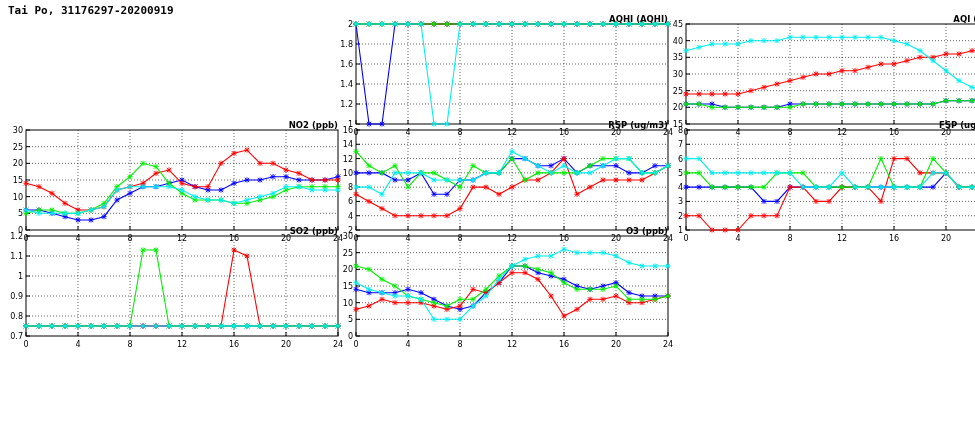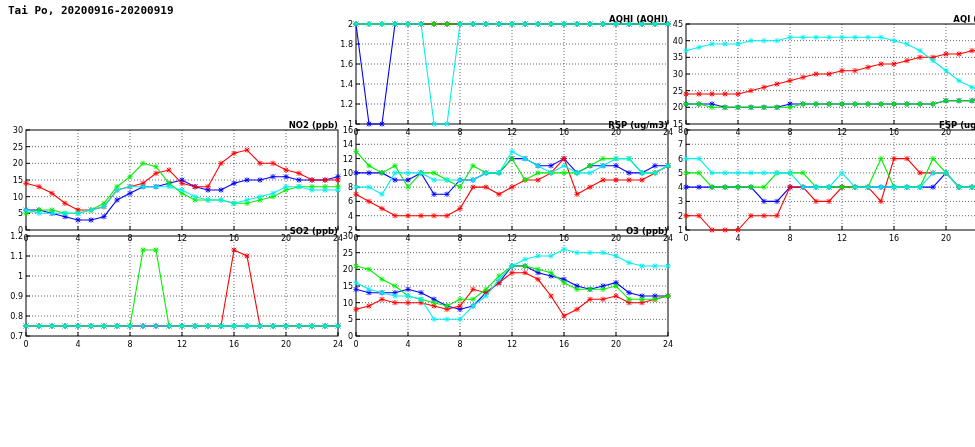--- a/index.html
+++ b/index.html
@@ -6,21 +6,21 @@
   body{width:975px;height:447px;position:relative;font-family:"DejaVu Sans",sans-serif;overflow:hidden;}
   .title{position:absolute;left:8px;top:4px;font-size:11px;font-weight:bold;font-family:"DejaVu Sans Mono",monospace;color:#000;letter-spacing:0px;}
   .panel{position:absolute;}
   .panel svg{display:block;}
   .plabel{font-family:"DejaVu Sans",sans-serif;font-size:8.5px;font-weight:bold;fill:#000;}
   .tick{font-family:"DejaVu Sans",sans-serif;font-size:8px;fill:#000;}
 </style>
 </head>
 <body>
 
-<div class="title">Tai Po, 20200916-20200919</div>
+<div class="title">Tai Po, 31176297-20200919</div>
 
 <div class="panel" style="left:330px;top:14px;">
     <svg width="344" height="126">
       <line x1="78" x2="78" y1="10" y2="110" stroke="#000" stroke-width="0.6" stroke-dasharray="1,2"></line>
       <line x1="130" x2="130" y1="10" y2="110" stroke="#000" stroke-width="0.6" stroke-dasharray="1,2"></line>
       <line x1="182" x2="182" y1="10" y2="110" stroke="#000" stroke-width="0.6" stroke-dasharray="1,2"></line>
       <line x1="234" x2="234" y1="10" y2="110" stroke="#000" stroke-width="0.6" stroke-dasharray="1,2"></line>
       <line x1="286" x2="286" y1="10" y2="110" stroke="#000" stroke-width="0.6" stroke-dasharray="1,2"></line>
       <line y1="90" y2="90" x1="26" x2="338" stroke="#000" stroke-width="0.6" stroke-dasharray="1,2"></line>
       <line y1="70" y2="70" x1="26" x2="338" stroke="#000" stroke-width="0.6" stroke-dasharray="1,2"></line>

